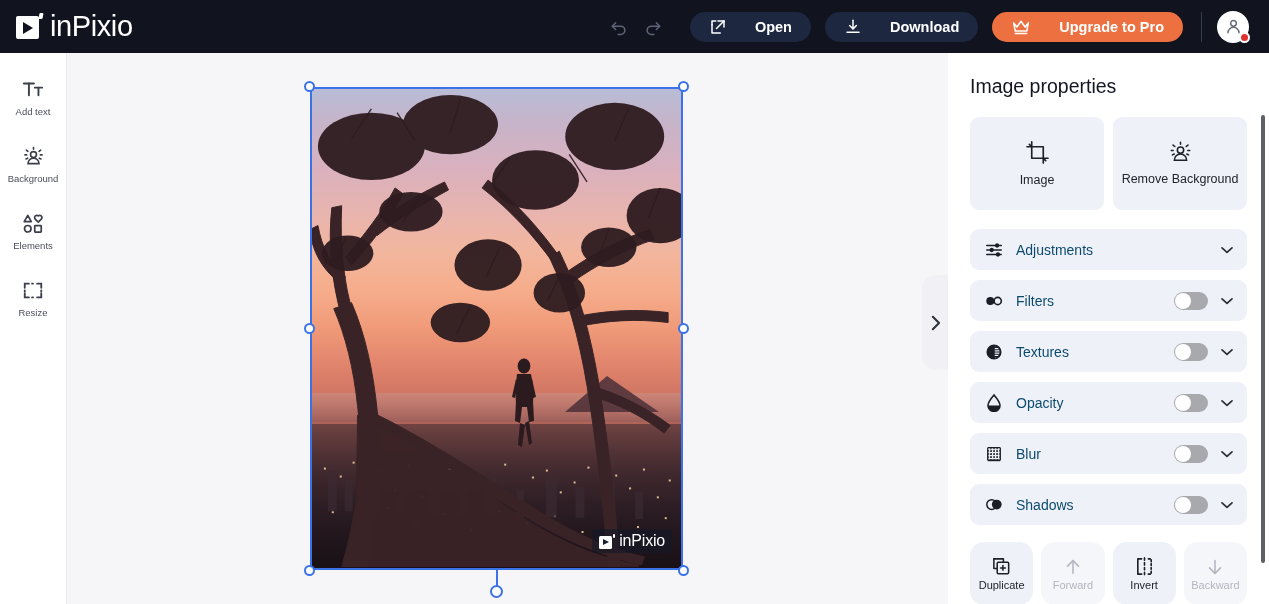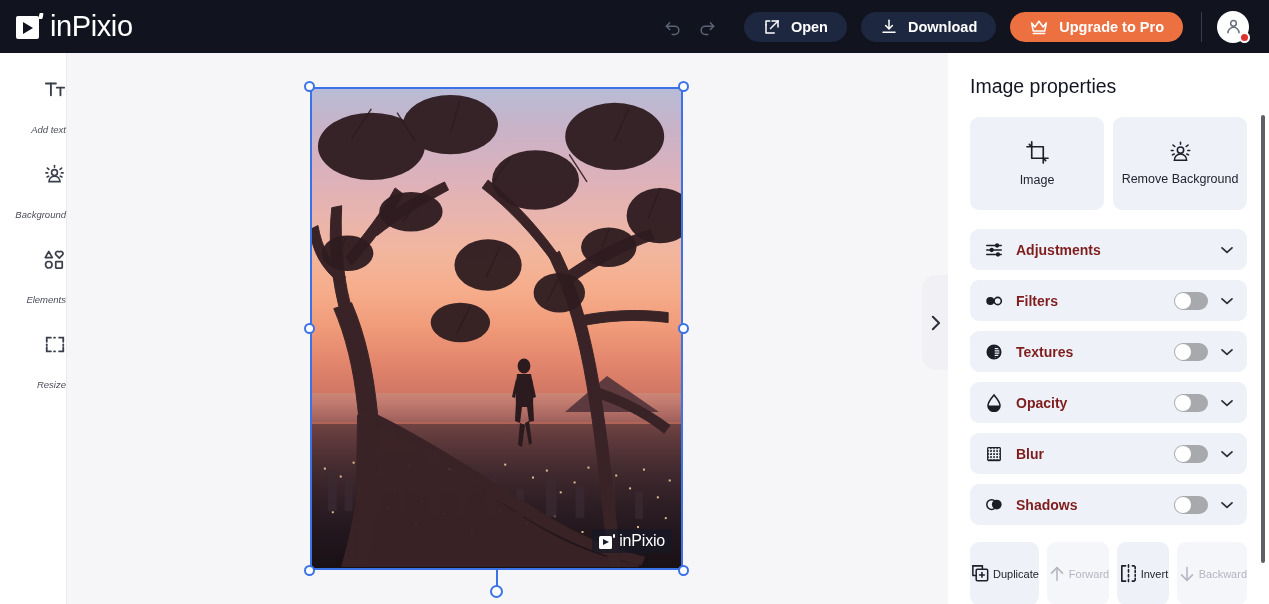--- a/index.html
+++ b/index.html
@@ -46,21 +46,21 @@
   .top-spacer { flex: 1; }
 
   .histbtn {
     width: 34px; height: 34px;
     display: flex; align-items: center; justify-content: center;
     background: transparent; border: none; cursor: pointer;
   }
   .histbtn svg { stroke: #5d6477; }
 
   .tbtn {
-    display: flex; align-items: center; gap: 10px;
+    display: flex; align-items: center; gap: 28px;
     height: 30px; padding: 0 19px;
     border-radius: 19px; border: none; cursor: pointer;
     font-size: 14.5px; font-weight: bold; color: #fff;
     background: #1d2740;
     font-family: "Liberation Sans", sans-serif;
   }
   .tbtn.open { margin-left: 20px; }
   .tbtn.download { margin-left: 14px; justify-content: flex-end; }
   .tbtn.upgrade {
     margin-left: 14px;
@@ -85,24 +85,23 @@
 
   
   .leftrail {
     position: absolute; top: 53px; left: 0;
     width: 67px; height: 551px;
     background: #ffffff;
     border-right: 1px solid #e9e9ee;
     padding-top: 25px;
   }
   .rail-item {
-    display: flex; flex-direction: column; align-items: flex-end;
-    gap: 24px; margin-bottom: 28px; cursor: pointer;
+    display: flex; flex-direction: column; align-items: center;
+    gap: 6px; margin-bottom: 28px; cursor: pointer;
     user-select: none;
-    font-style: italic;
   }
   .rail-icon { height: 22px; display:flex; align-items:center; justify-content:center; }
   .rail-icon svg { stroke: #3b3f4c; }
   .rail-label { font-size: 9.5px; color: #4a4e5b; }
 
   
   .canvas {
     position: absolute; top: 53px; left: 67px;
     width: 881px; height: 551px;
     background: #f6f6f9;
@@ -229,37 +228,37 @@
   .tool-label { font-size: 12.5px; color: #22252e; text-align: center; line-height: 1.15; }
 
   .prop-list { margin-top: 19px; display: flex; flex-direction: column; gap: 10px; }
   .prop-row {
     height: 41px; border-radius: 9px; background: #eef1f8;
     display: flex; align-items: center; padding: 0 14px;
     cursor: pointer;
   }
   .prop-icon { width: 20px; display: flex; align-items: center; justify-content: center; }
   .prop-icon svg, .prop-icon { stroke: #1b1e27; }
-  .prop-label { flex: 1; margin-left: 12px; font-size: 14px; color: #7f1d1d; font-weight: bold; }
+  .prop-label { flex: 1; margin-left: 12px; font-size: 14px; color: #0c4a6e; }
   .toggle {
     width: 34px; height: 18px; border-radius: 9px;
     background: #a8a9ad; position: relative; margin-right: 12px;
     cursor: pointer; flex: none;
   }
   .toggle .knob {
     position: absolute; left: 1px; top: 1px;
     width: 16px; height: 16px; border-radius: 50%; background: #fff;
   }
   .chev { width: 13px; display:flex; align-items:center; justify-content:center; }
   .chev svg { stroke: #2b2e38; }
 
   .arrange-row { display: flex; gap: 8px; margin-top: 17px; }
   .arr-card {
-    flex: 1; height: 63px; border-radius: 9px; background: #eef1f8;
-    display: flex; flex-direction: row; align-items: center;
+    flex: 1; height: 63px; border-radius: 14px; background: #eef1f8;
+    display: flex; flex-direction: column; align-items: center;
     justify-content: center; gap: 2px; cursor: pointer;
   }
   .arr-card.disabled { background: #f5f6fa; }
   .arr-card svg { stroke: #1d2029; }
   .arr-card.disabled svg { stroke: #b3b6c0; }
   .arr-label { font-size: 11px; color: #22252e; }
   .arr-card.disabled .arr-label { color: #b3b6c0; }
 
   .panel-scrollbar {
     position: absolute; right: 4px; top: 62px;

